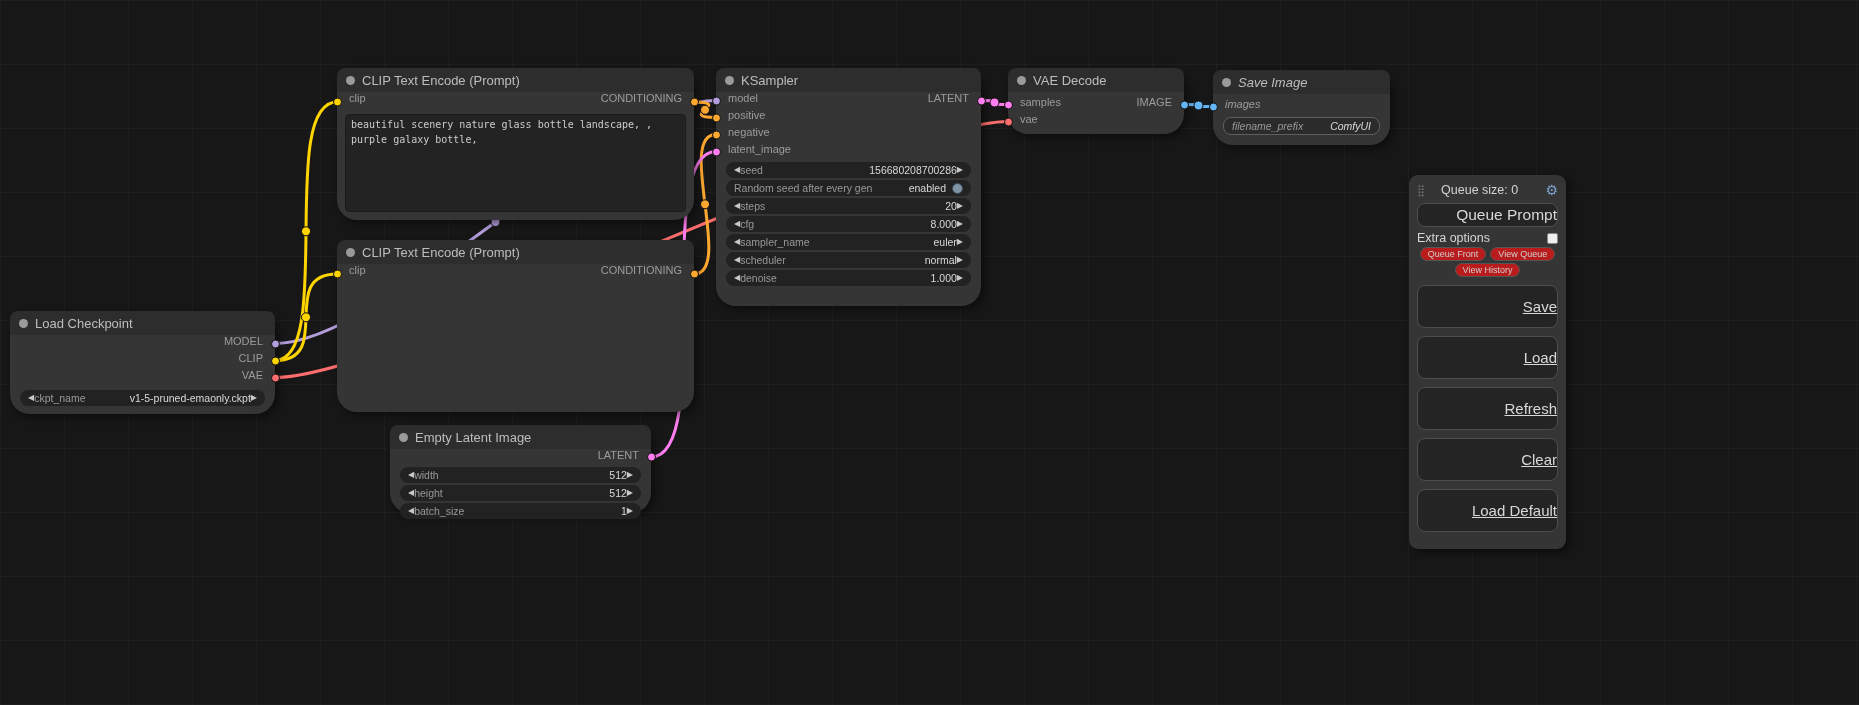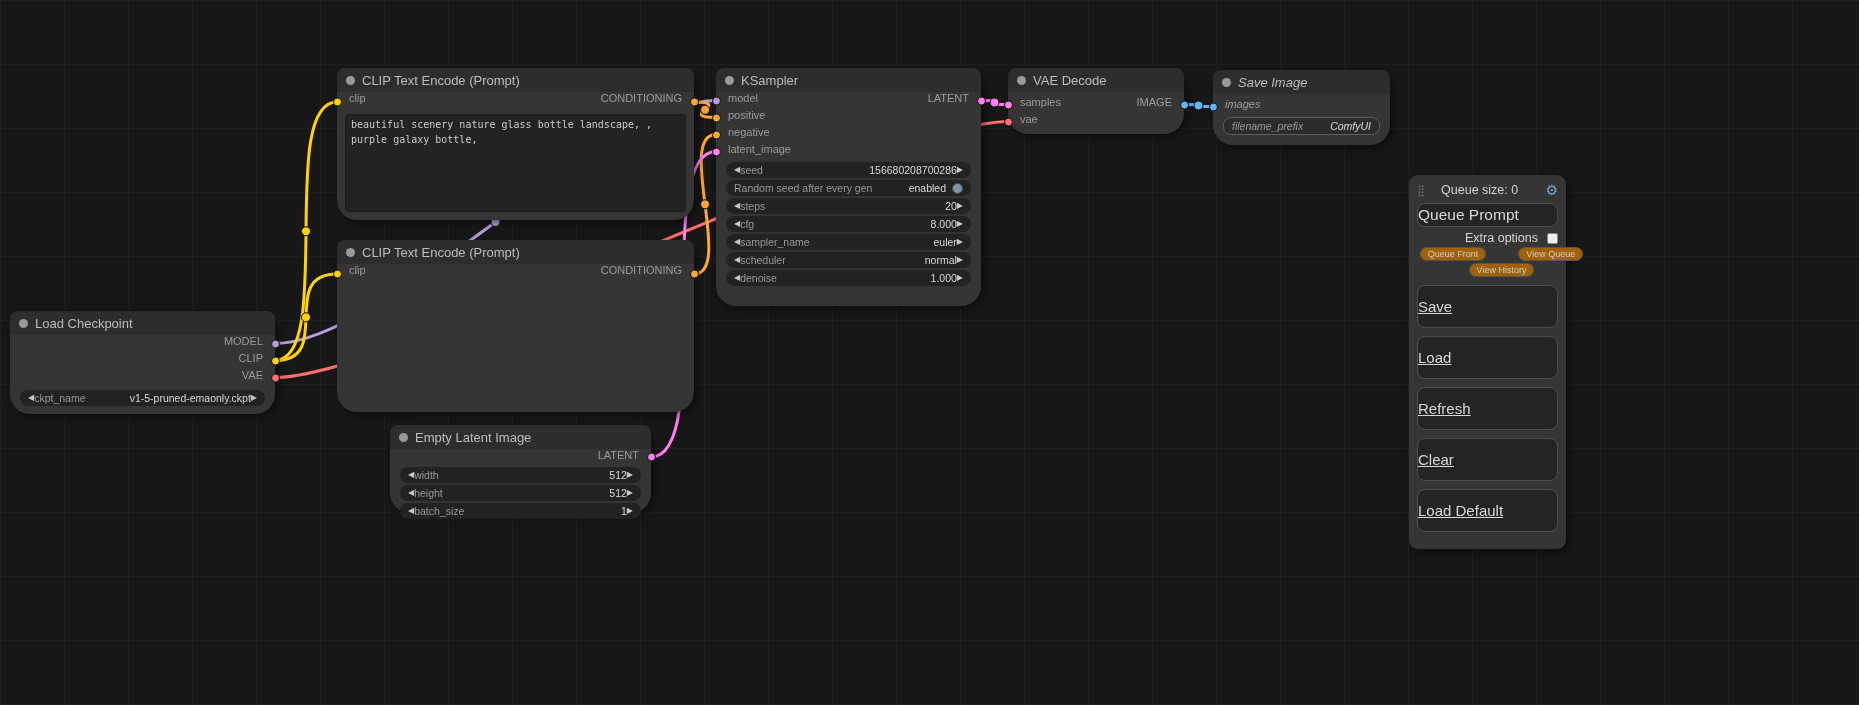--- a/index.html
+++ b/index.html
@@ -43,29 +43,29 @@
     border-radius:4px;color:#cccccc;font-family:"DejaVu Sans Mono",monospace;font-size:10px;
     line-height:1.45;padding:3px 5px;resize:none;box-sizing:border-box;outline:none;}
 
   .menu{position:absolute;left:1409px;top:175px;width:157px;box-sizing:border-box;background:#353535;
     border-radius:9px;box-shadow:3px 3px 9px rgba(0,0,0,.5);padding:5px 8px 9px;color:#d6d6d6;}
   .mhead{display:flex;align-items:center;font-size:12.5px;padding:2px 0 3px;}
   .drag{color:#777;font-size:11px;cursor:grab;}
   .qsize{margin-left:16px;color:#d2d2d2;}
   .gear{margin-left:auto;color:#7ca3cf;font-size:14px;cursor:pointer;}
   .btn{display:block;width:100%;box-sizing:border-box;background:#242424;border:1px solid #4e4e4e;
-    border-radius:8px;color:#d8d8d8;text-align:left;font-family:inherit;cursor:pointer;}
+    border-radius:8px;color:#d8d8d8;text-align:right;font-family:inherit;cursor:pointer;}
   .btn.big{font-size:15.5px;padding:2px 0;margin:2px 0 4px;}
   .btn.std{font-size:15px;padding:12px 0;margin:8px 0;text-decoration:underline;}
-  .extra{display:flex;align-items:center;justify-content:flex-end;gap:9px;font-size:12.5px;margin:3px 0 2px;}
+  .extra{display:flex;align-items:center;justify-content:space-between;gap:9px;font-size:12.5px;margin:3px 0 2px;}
   .cbox{width:11px;height:11px;background:#efefef;border-radius:2px;border:1px solid #8a8a8a;
     box-sizing:border-box;cursor:pointer;}
   .minirow{display:flex;gap:4px;justify-content:center;margin:2px 0;}
-  .mini{font-size:9px;padding:1px 7px;background:#a16207;border:1px solid #555;border-radius:8px;
-    color:#cfcfcf;font-family:inherit;cursor:pointer;white-space:nowrap;margin-left:28px;}
+  .mini{font-size:9px;padding:1px 7px;background:#b91c1c;border:1px solid #555;border-radius:8px;
+    color:#cfcfcf;font-family:inherit;cursor:pointer;white-space:nowrap;}
 </style>
 </head>
 <body>
 
 <div id="canvas">
 
   <svg id="wires" width="1859" height="705">
     <path d="M275,343.5 C385,343.5 606,100.5 716,100.5" stroke="#b39ddb"></path>
     <path d="M275,360.5 C335,360.5 277,102 337,102" stroke="#ffd500"></path>
     <path d="M275,360.5 C335,360.5 277,274 337,274" stroke="#ffd500"></path>

